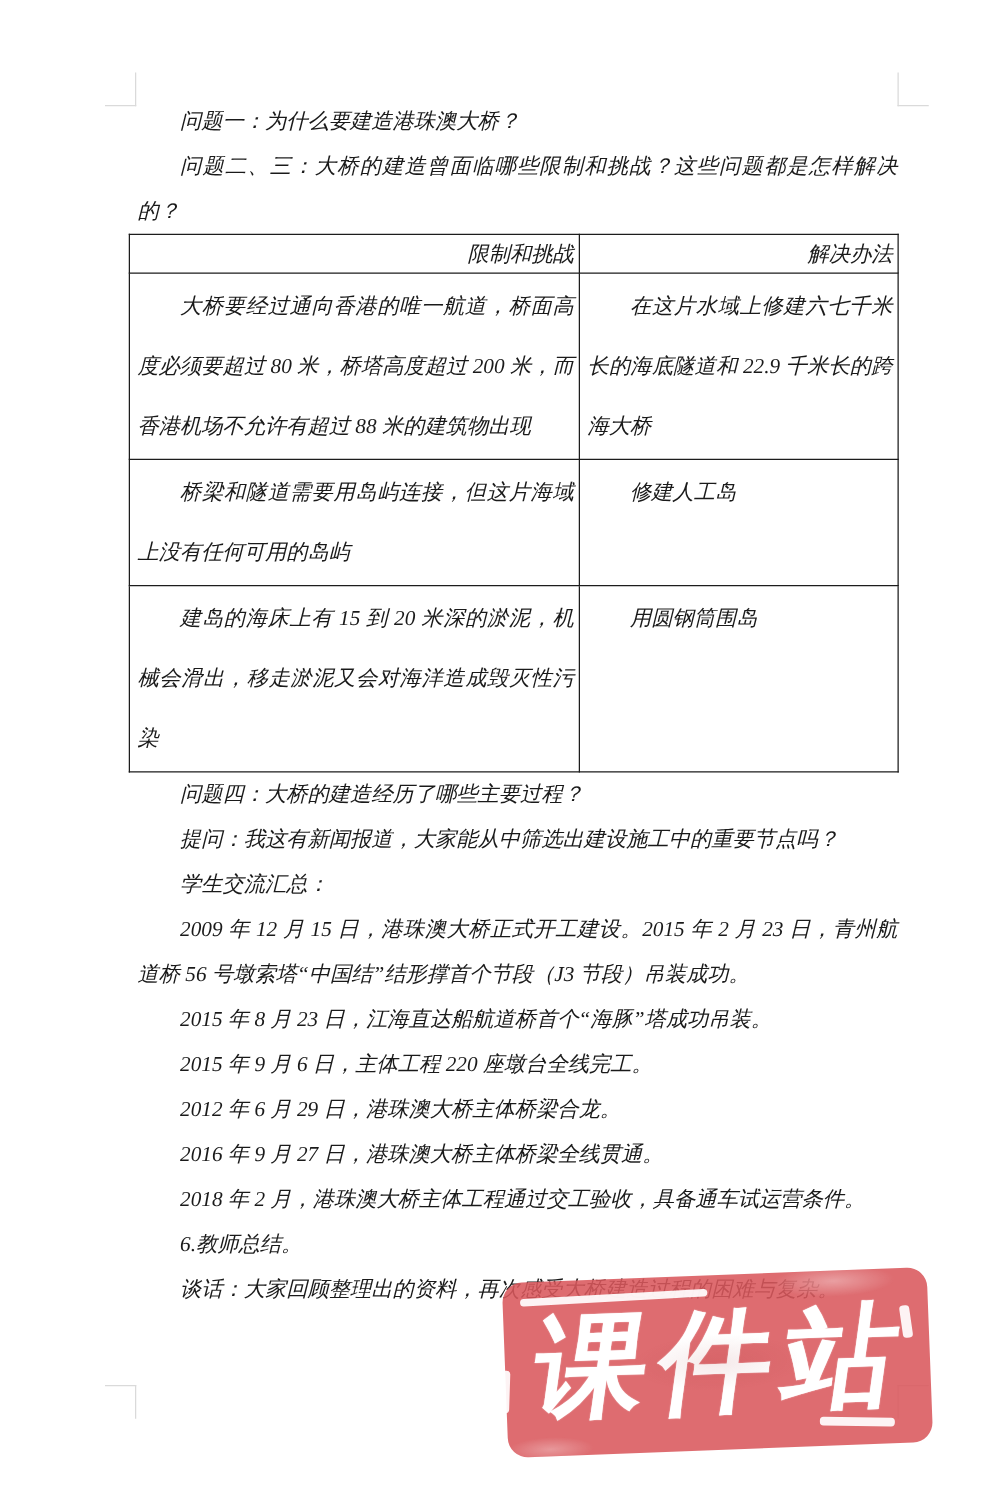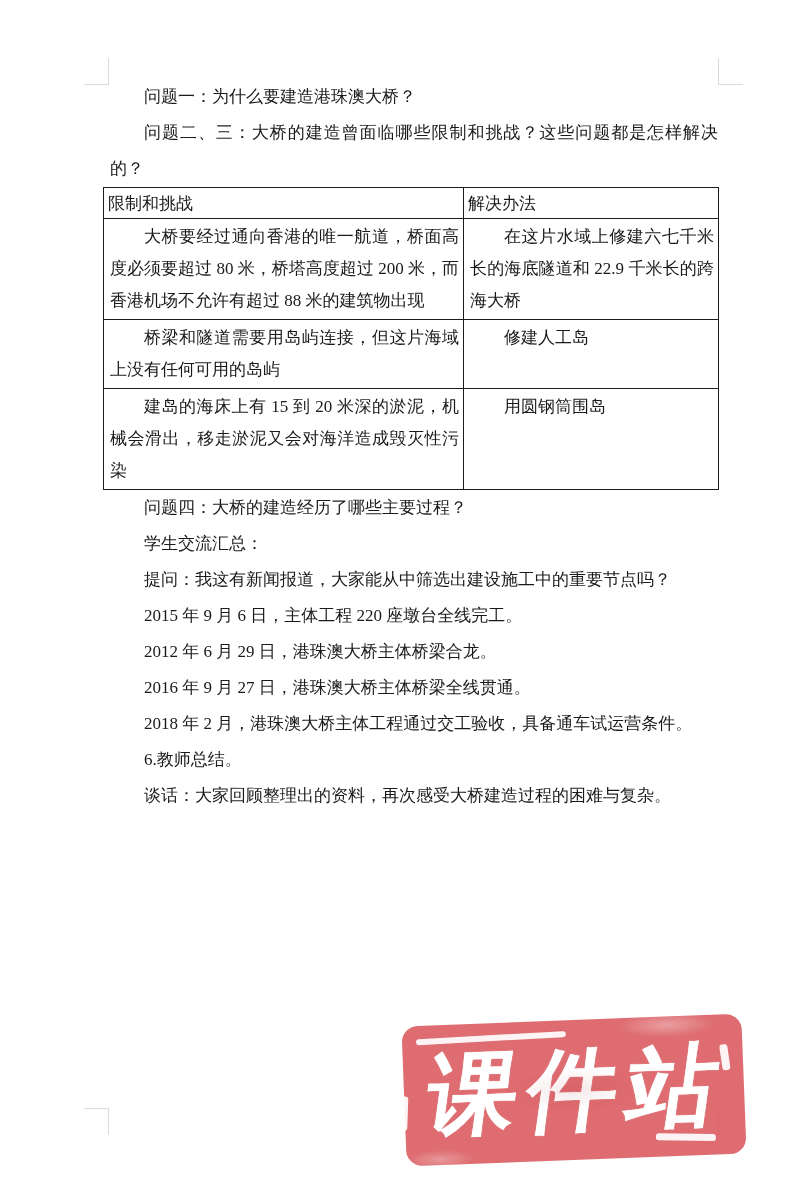--- a/index.html
+++ b/index.html
@@ -13,36 +13,36 @@
 
   
   .corner { position:absolute; width:25px; height:27px; }
   .corner.tl { left:84px;  top:58px;   border-right:1px solid #dadada; border-bottom:1px solid #dadada; }
   .corner.tr { left:718px; top:58px;   border-left:1px solid #dadada;  border-bottom:1px solid #dadada; }
   .corner.bl { left:84px;  top:1108px; border-right:1px solid #dadada; border-top:1px solid #dadada; }
   .corner.br { left:718px; top:1108px; border-left:1px solid #dadada;  border-top:1px solid #dadada; }
 
   .content {
     position:absolute; left:110px; top:79px; width:608px;
-    font-size:17px; line-height:36px; text-align:justify;
+    font-size:17px; line-height:36px; text-align:justify;font-style:italic;
   }
   .para { text-indent:2em; }
 
   table.doc-table {
     border-collapse:collapse; table-layout:fixed;
     width:615px; margin-left:-7px;
     font-size:17px;
   }
   .doc-table th, .doc-table td { border:1.5px solid #1c1c1c; }
   .doc-table th {
-    font-weight:normal; text-align:left; height:31px; line-height:29px;
+    font-weight:normal; text-align:right; height:31px; line-height:29px;
     padding:0 4px;
   }
   .doc-table td {
-    vertical-align:top; padding:2px 4px 2px 6px; line-height:32px;
+    vertical-align:top; padding:2px 4px 2px 6px; line-height:48px;
     text-align:justify;
   }
   .doc-table td .cellpara { text-indent:2em; }
   .col-challenge { width:360px; }
   .col-solution  { width:255px; }
 
   
   .stamp {
     position:absolute; left:404px; top:1020px; width:340px; height:140px;
     background:rgba(218,88,92,0.88);
@@ -123,22 +123,24 @@
               <div class="cellpara">建岛的海床上有 15 到 20 米深的淤泥，机械会滑出，移走淤泥又会对海洋造成毁灭性污染</div>
             </td>
           <td>
               <div class="cellpara">用圆钢筒围岛</div>
             </td>
         </tr>
       </tbody>
     </table>
 
     <p class="para">问题四：大桥的建造经历了哪些主要过程？</p>
+    <p class="para">提问：我这有新闻报道，大家能从中筛选出建设施工中的重要节点吗？</p>
     <p class="para">学生交流汇总：</p>
-    <p class="para">提问：我这有新闻报道，大家能从中筛选出建设施工中的重要节点吗？</p>
+    <p class="para">2009 年 12 月 15 日，港珠澳大桥正式开工建设。2015 年 2 月 23 日，青州航道桥 56 号墩索塔“中国结”结形撑首个节段（J3 节段）吊装成功。</p>
+    <p class="para">2015 年 8 月 23 日，江海直达船航道桥首个“海豚”塔成功吊装。</p>
     <p class="para">2015 年 9 月 6 日，主体工程 220 座墩台全线完工。</p>
     <p class="para">2012 年 6 月 29 日，港珠澳大桥主体桥梁合龙。</p>
     <p class="para">2016 年 9 月 27 日，港珠澳大桥主体桥梁全线贯通。</p>
     <p class="para">2018 年 2 月，港珠澳大桥主体工程通过交工验收，具备通车试运营条件。</p>
     <p class="para">6.教师总结。</p>
     <p class="para">谈话：大家回顾整理出的资料，再次感受大桥建造过程的困难与复杂。</p>
 
   </div>
 
   <div class="stamp">

